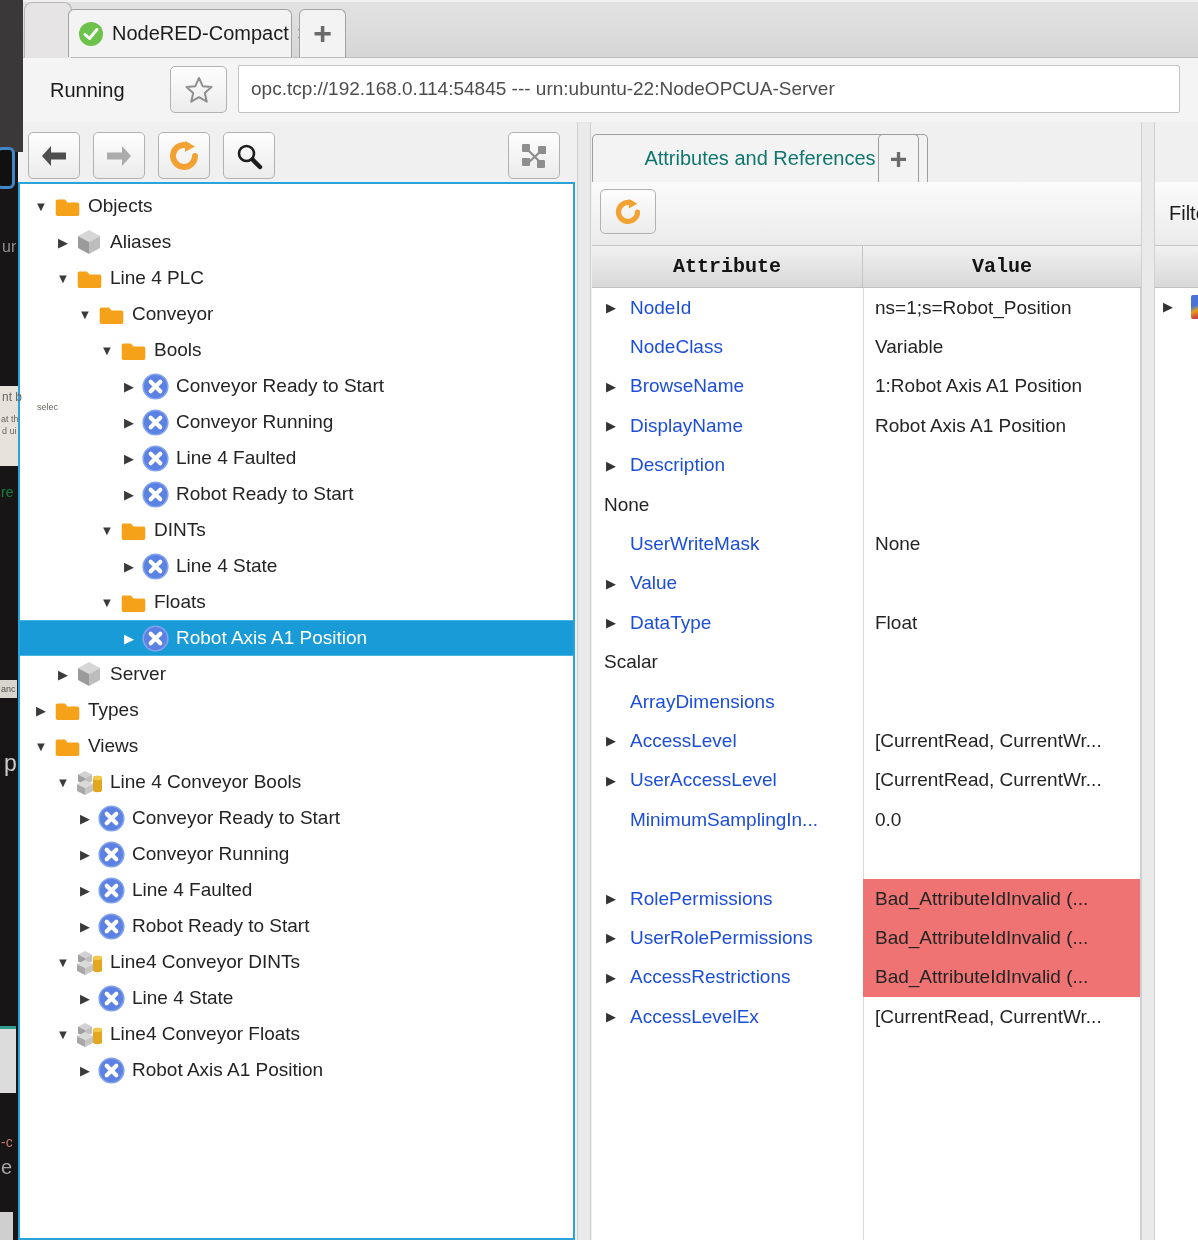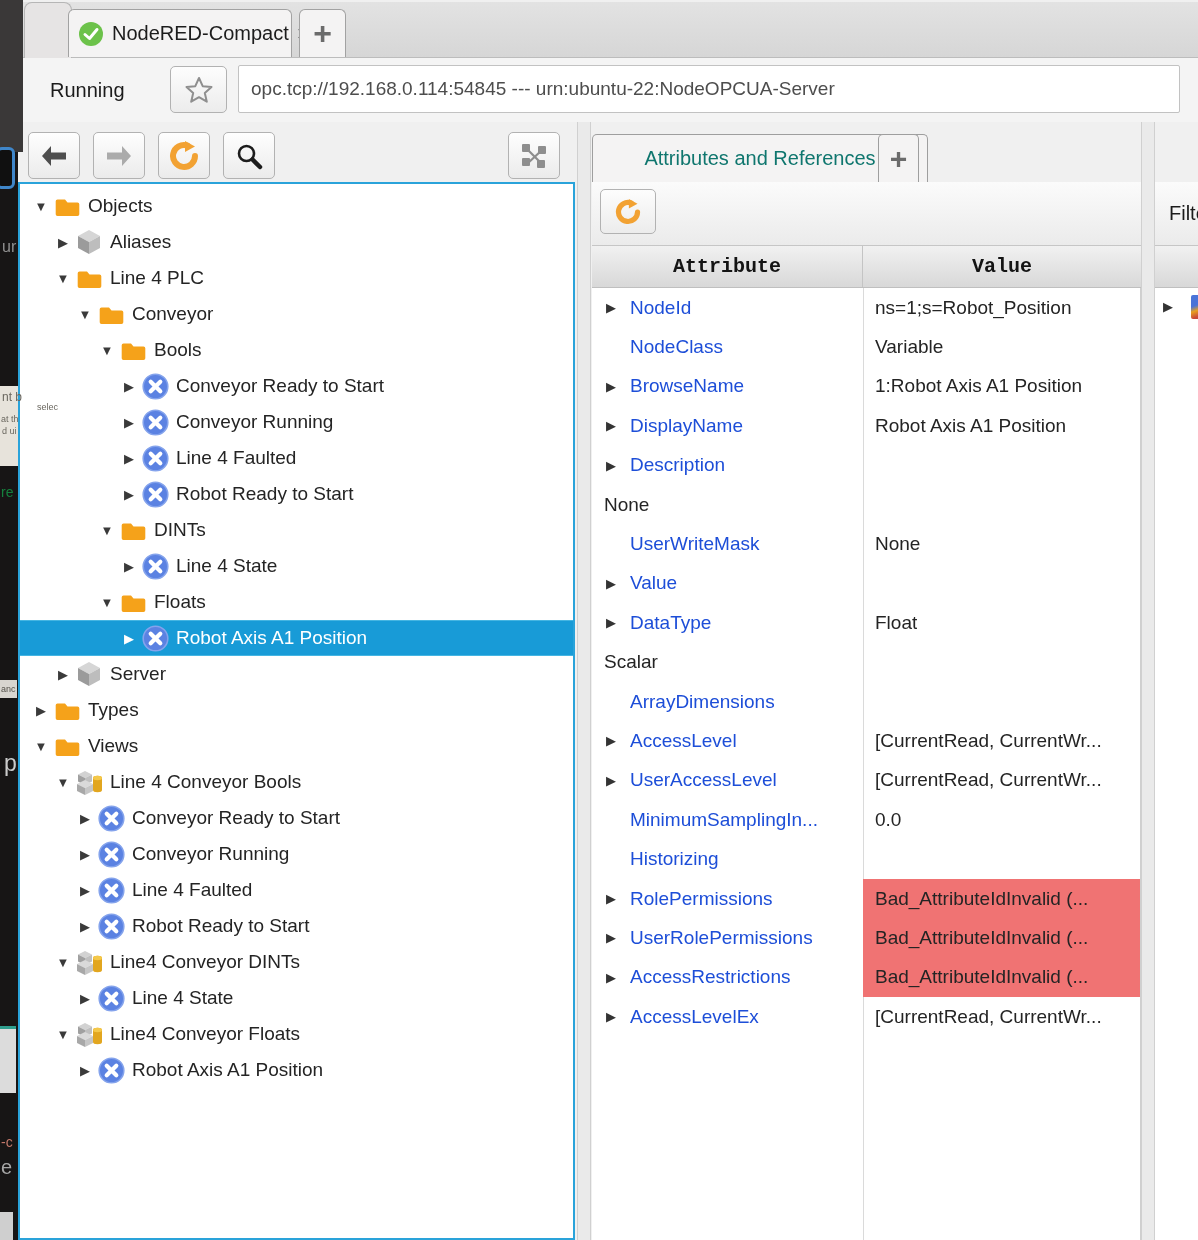--- a/index.html
+++ b/index.html
@@ -612,24 +612,20 @@
       <div class="attr-row">
         <div class="attr-cell">
           <span class="row-expander"></span>
           <span class="attr-name">MinimumSamplingIn...</span>
         </div>
         <div class="val-cell">
           <span class="attr-value">0.0</span>
         </div>
       </div>
       <div class="attr-row">
-        <div class="attr-cell">
-          <span class="row-expander"></span>
-          <span class="attr-name">Historizing</span>
-        </div>
       </div>
       <div class="attr-row">
         <div class="attr-cell">
           <span class="row-expander">▶</span>
           <span class="attr-name">RolePermissions</span>
         </div>
         <div class="val-cell error">
           <span class="attr-value">Bad_AttributeIdInvalid (...</span>
         </div>
       </div>

